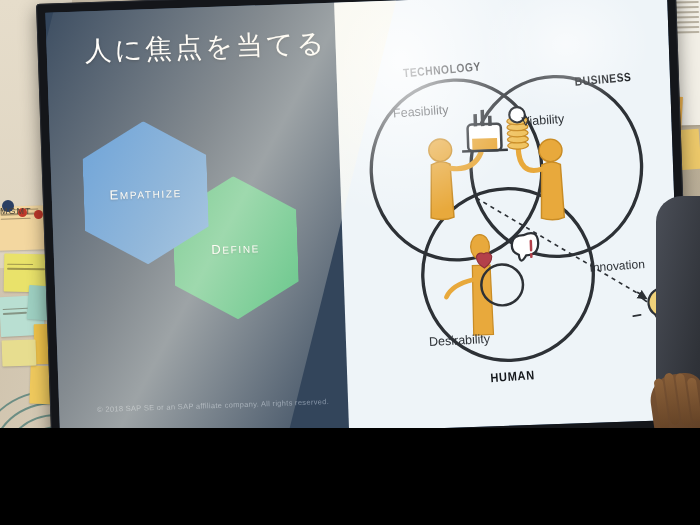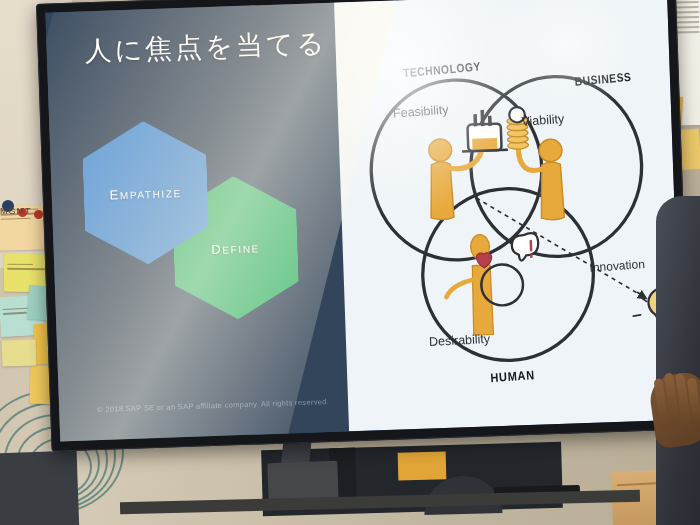--- a/index.html
+++ b/index.html
@@ -1,19 +1,19 @@
 <!DOCTYPE html>
 <html><head>
 <meta charset="utf-8">
 <style>
   html,body{margin:0;padding:0;background:#000;}
   body{width:700px;height:525px;overflow:hidden;font-family:"Liberation Sans",sans-serif;}
 
   
-  #scene{position:relative;width:700px;height:525px;overflow:hidden;background:#c9bda8;}
+  #scene{position:relative;width:700px;height:428px;overflow:hidden;background:#c9bda8;}
 
   
   .wall{position:absolute;inset:0;
         background:linear-gradient(100deg,#cdc0aa 0%,#d6cbb6 18%,#cabfa9 45%,#bfb49e 70%,#b9ad96 100%);}
   .wall-paper-left{position:absolute;left:0;top:0;width:72px;height:268px;
         background:linear-gradient(180deg,#e6ddcb,#ded4c0);}
   .wall-paper-top{position:absolute;left:300px;top:0;width:300px;height:90px;
         background:linear-gradient(180deg,#d2c5ad,#c6b99f);}
   
   .doodle-red{position:absolute;left:345px;top:-14px;width:220px;height:70px;overflow:hidden;}

